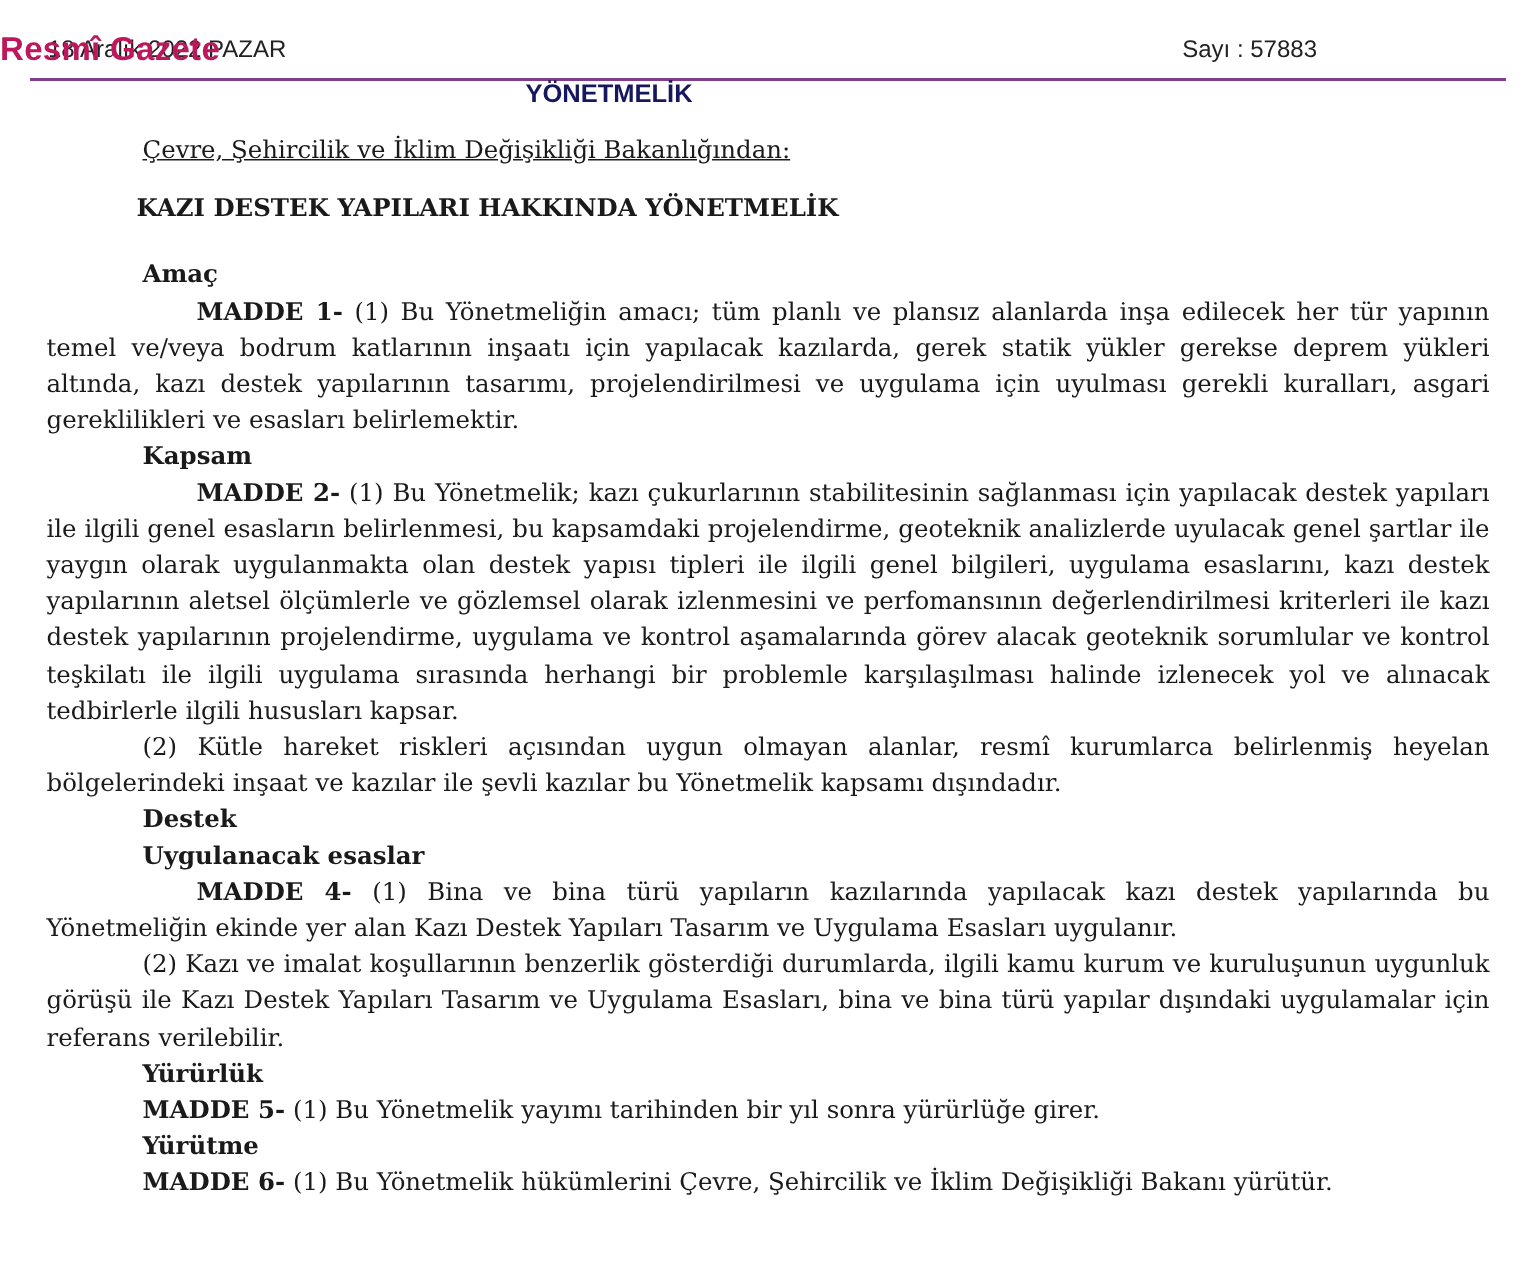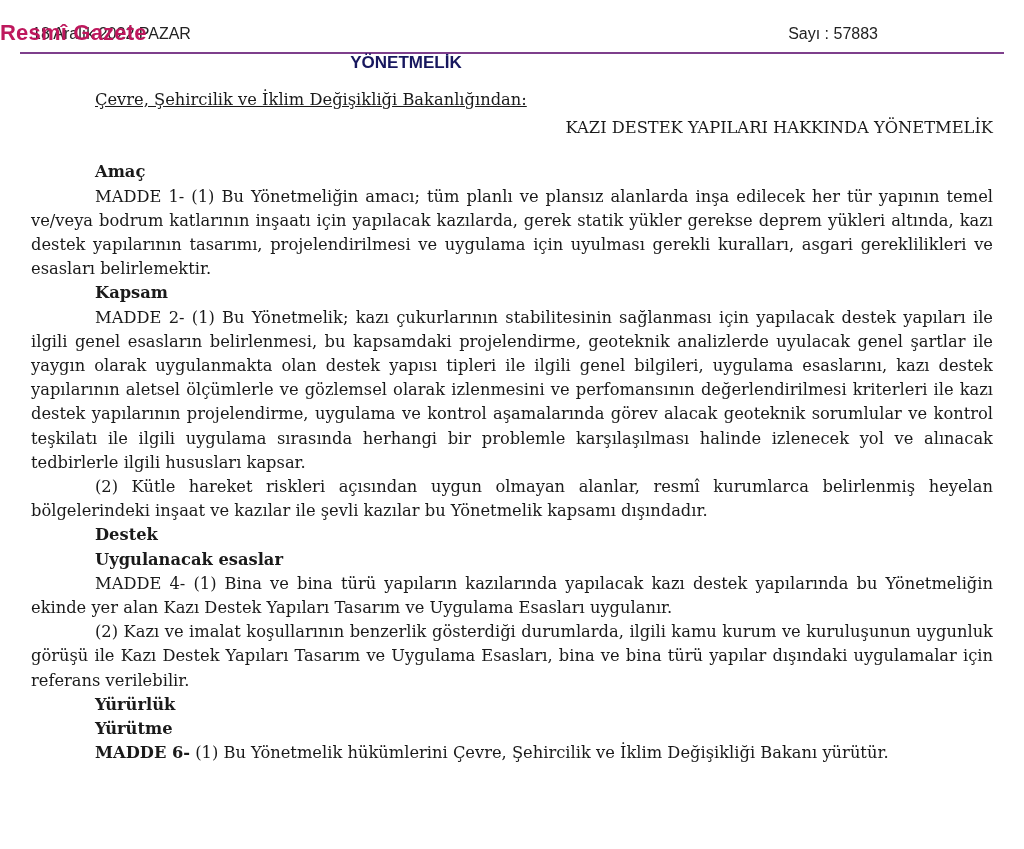--- a/index.html
+++ b/index.html
@@ -5,24 +5,24 @@
     html, body { margin: 0; padding: 0; background: #ffffff; }
     body { width: 1024px; height: 849px; overflow: hidden; position: relative; }
     .header { position: absolute; left: 0; top: 16px; width: 910px; height: 38px; }
     .hdr-date { position: absolute; left: 32px; top: 9px; font-family: "Liberation Sans", sans-serif; font-size: 16px; color: #222; }
     .hdr-title { position: absolute; left: 0; width: 1024px; top: 4px; text-align: left; font-family: "Liberation Sans", sans-serif; font-weight: bold; font-size: 22px; color: #be185d; letter-spacing: 0.2px; }
     .hdr-issue { position: absolute; right: 32px; top: 9px; font-family: "Liberation Sans", sans-serif; font-size: 16px; color: #222; }
     .hdr-rule { position: absolute; left: 20px; top: 36px; width: 984px; height: 2px; background: #7e3f8c; }
     .section { position: absolute; left: 0; width: 812px; top: 53px; text-align: center; font-family: "Liberation Sans", sans-serif; font-weight: bold; font-size: 17px; color: #17175e; }
     .doc { position: absolute; left: 31px; top: 88px; width: 962px; font-family: "DejaVu Serif", serif; font-size: 16.3px; line-height: 24.2px; color: #1a1a1a; }
     .ministry { padding-left: 64px; text-decoration: underline; }
-    .reg-title { text-align: right; font-weight: normal; padding-left: 60px; margin-top: 4px; margin-bottom: 20px; }
+    .reg-title { text-align: left; font-weight: bold; padding-left: 60px; margin-top: 15px; margin-bottom: 20px; }
     .head { font-weight: bold; padding-left: 64px; }
     .para { text-align: justify; text-indent: 64px; }
-    .para b { font-weight: normal; }
+    .para b { font-weight: bold; margin-left: 36px; }
     .para-left { padding-left: 64px; }
   </style>
 </head>
 <body>
 
 <div class="header">
   <span class="hdr-date">18 Aralık 2022 PAZAR</span>
   <div class="hdr-title">Resmî Gazete</div>
   <span class="hdr-issue">Sayı : 57883</span>
   <div class="hdr-rule"></div>
@@ -41,16 +41,17 @@
   <div class="para"><b>MADDE 2-</b> <span>(1) Bu Yönetmelik; kazı çukurlarının stabilitesinin sağlanması için yapılacak destek yapıları ile ilgili genel esasların belirlenmesi, bu kapsamdaki projelendirme, geoteknik analizlerde uyulacak genel şartlar ile yaygın olarak uygulanmakta olan destek yapısı tipleri ile ilgili genel bilgileri, uygulama esaslarını, kazı destek yapılarının aletsel ölçümlerle ve gözlemsel olarak izlenmesini ve perfomansının değerlendirilmesi kriterleri ile kazı destek yapılarının projelendirme, uygulama ve kontrol aşamalarında görev alacak geoteknik sorumlular ve kontrol teşkilatı ile ilgili uygulama sırasında herhangi bir problemle karşılaşılması halinde izlenecek yol ve alınacak tedbirlerle ilgili hususları kapsar.</span></div>
   <div class="para"><span>(2) Kütle hareket riskleri açısından uygun olmayan alanlar, resmî kurumlarca belirlenmiş heyelan bölgelerindeki inşaat ve kazılar ile şevli kazılar bu Yönetmelik kapsamı dışındadır.</span></div>
 
   <div class="head">Destek</div>
 
   <div class="head">Uygulanacak esaslar</div>
   <div class="para"><b>MADDE 4-</b> <span>(1) Bina ve bina türü yapıların kazılarında yapılacak kazı destek yapılarında bu Yönetmeliğin ekinde yer alan Kazı Destek Yapıları Tasarım ve Uygulama Esasları uygulanır.</span></div>
   <div class="para"><span>(2) Kazı ve imalat koşullarının benzerlik gösterdiği durumlarda, ilgili kamu kurum ve kuruluşunun uygunluk görüşü ile Kazı Destek Yapıları Tasarım ve Uygulama Esasları, bina ve bina türü yapılar dışındaki uygulamalar için referans verilebilir.</span></div>
 
   <div class="head">Yürürlük</div>
+  <div class="para-left"><b>MADDE 5-</b> <span>(1) Bu Yönetmelik yayımı tarihinden bir yıl sonra yürürlüğe girer.</span></div>
 
   <div class="head">Yürütme</div>
   <div class="para-left"><b>MADDE 6-</b> <span>(1) Bu Yönetmelik hükümlerini Çevre, Şehircilik ve İklim Değişikliği Bakanı yürütür.</span></div>
 </div>
 
 </body></html>

